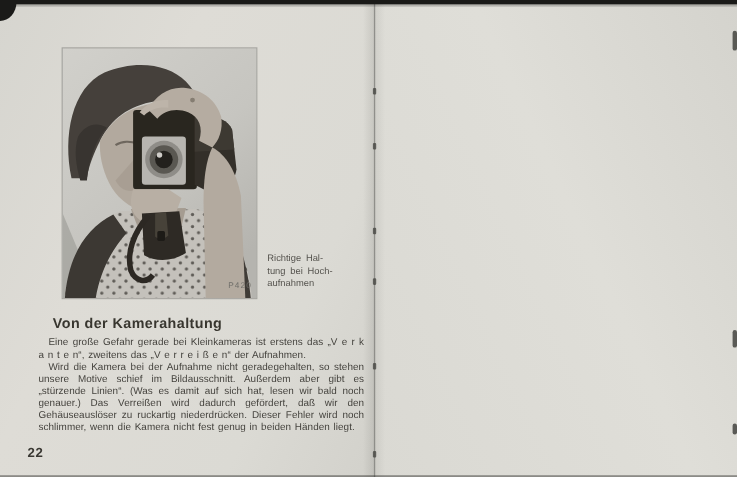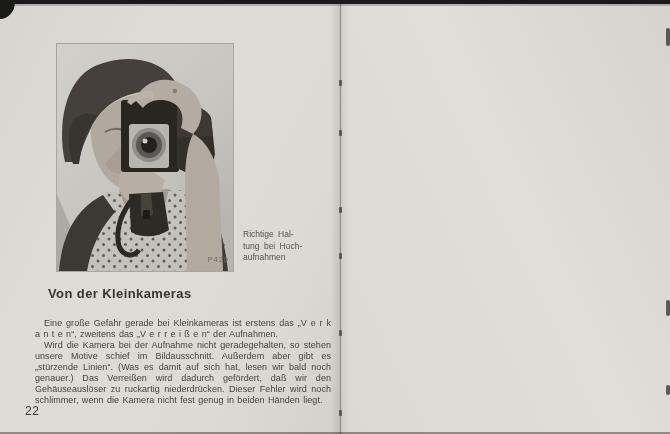--- a/index.html
+++ b/index.html
@@ -34,22 +34,22 @@
   
   .caption{position:absolute;font-size:8.5px;line-height:11.5px;color:#55534e;
     white-space:pre-line;word-spacing:2px;}
   .caption-left{left:243px;top:229px;width:86px;}
   
   .heading{position:absolute;left:48px;top:286px;margin:0;font-size:13px;font-weight:bold;
     color:#38362f;letter-spacing:.4px;}
   .bodytext{position:absolute;font-size:9px;line-height:11px;color:#45433e;text-align:justify;
     letter-spacing:.05px;word-spacing:.8px;}
   .bodytext p{margin:0;text-indent:9px;}
-  .body-left{left:35px;top:318px;width:296px;}
-  .pagenum{position:absolute;font-size:12px;font-weight:normal;color:#3a3833;letter-spacing:.5px;}
+  .body-left{left:35px;top:306px;width:296px;}
+  .pagenum{position:absolute;font-size:12px;font-weight:bold;color:#3a3833;letter-spacing:.5px;}
   .pn-left{left:25px;top:404px;}
 </style>
 </head>
 <body>
 
 <div class="scan">
 
   <div class="page page-left">
 
     <figure class="photo photo-left" style="margin:0">
@@ -95,21 +95,21 @@
         <rect x="86" y="166" width="7" height="9" rx="1.5" fill="#1d1b17"></rect>
         <path d="M78,152 C64,168 58,186 62,202 C66,212 76,214 82,206" stroke="#2c2823" stroke-width="5" fill="none"></path>
       </svg>
       <span class="photo-label label-left">P420</span>
     </figure>
 
     <div class="caption caption-left">Richtige Hal-
 tung bei Hoch-
 aufnahmen</div>
 
-    <h2 class="heading">Von der Kleinkameras</h2>
+    <h2 class="heading">Von der Kamerahaltung</h2>
 
     <div class="bodytext body-left">
       <p>Eine große Gefahr gerade bei Kleinkameras ist erstens das „V e r k a n t e n“, zweitens das „V e r r e i ß e n“ der Aufnahmen.</p>
       <p>Wird die Kamera bei der Aufnahme nicht geradegehalten, so stehen unsere Motive schief im Bildausschnitt. Außerdem aber gibt es „stürzende Linien“. (Was es damit auf sich hat, lesen wir bald noch genauer.) Das Verreißen wird dadurch gefördert, daß wir den Gehäuseauslöser zu ruckartig niederdrücken. Dieser Fehler wird noch schlimmer, wenn die Kamera nicht fest genug in beiden Händen liegt.</p>
     </div>
 
     <div class="pagenum pn-left">22</div>
   </div>
 
   <div class="page page-right">

